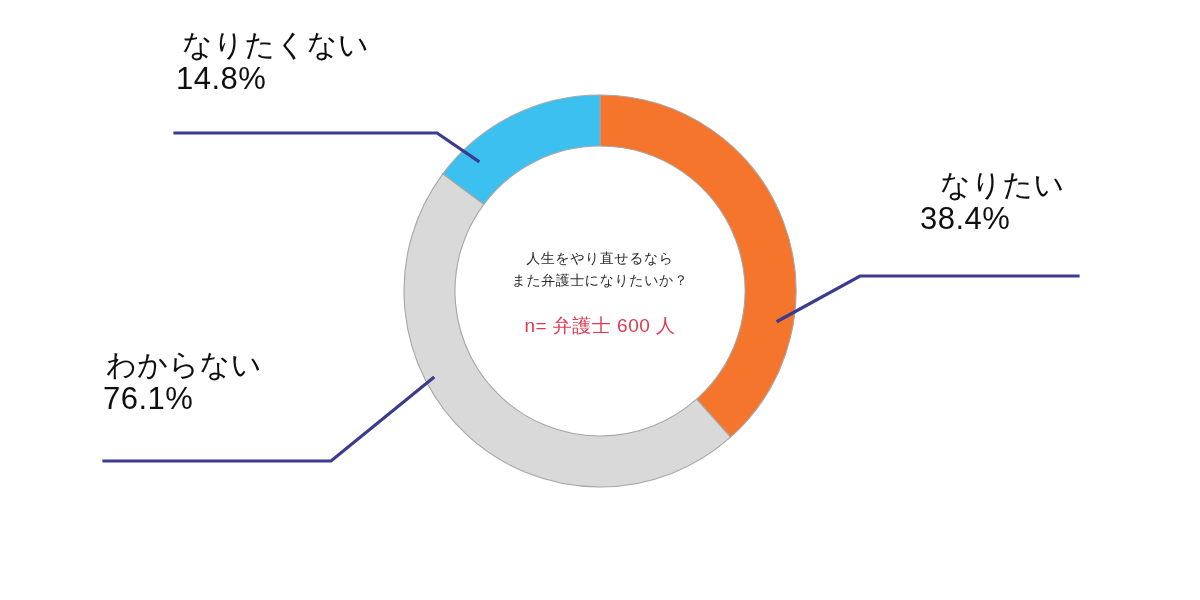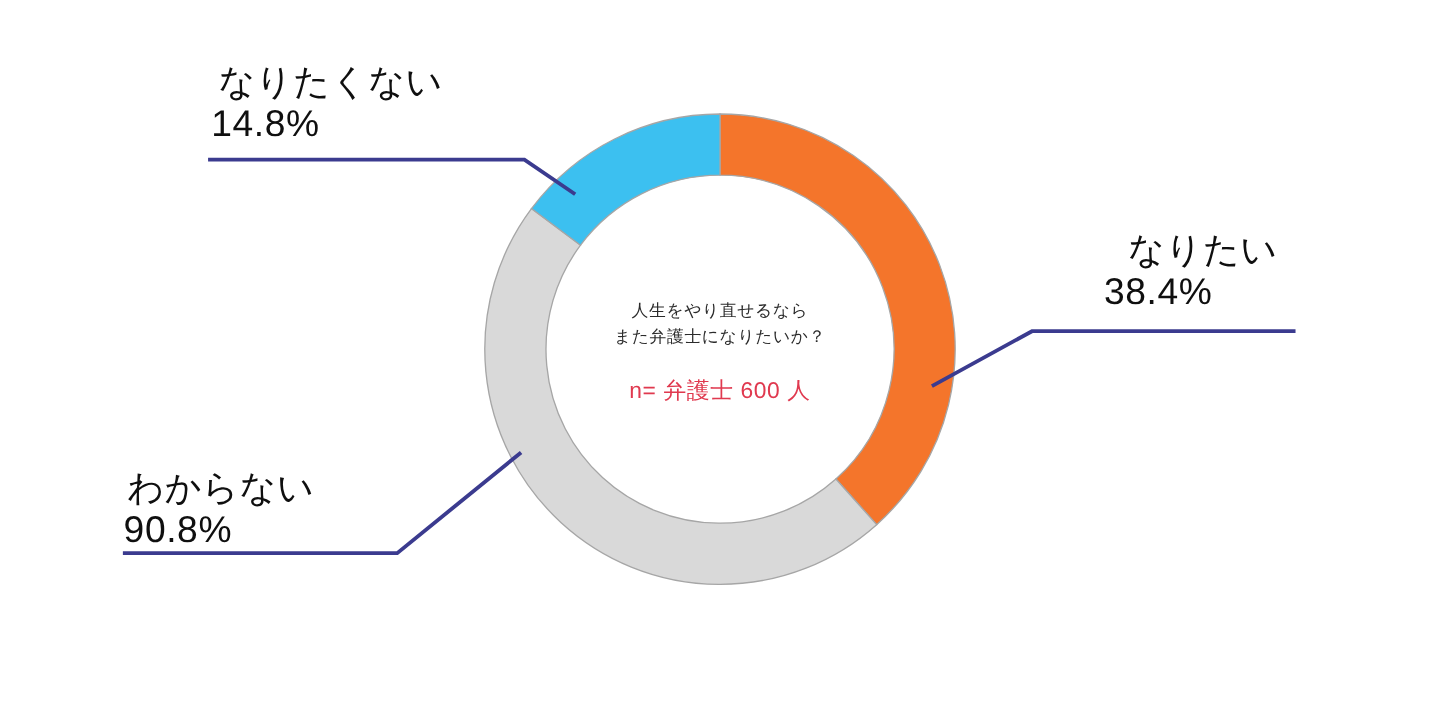--- a/index.html
+++ b/index.html
@@ -45,21 +45,20 @@
     margin-top: 22px;
     font-size: 19px;
     color: #e0394f;
     letter-spacing: 0.5px;
     white-space: nowrap;
   }
 
   
   .callout {
     position: absolute;
-    margin-top: 24px;
   }
   .callout .cat {
     font-size: 30px;
     color: #0f0f0f;
     line-height: 1.12;
     white-space: nowrap;
     letter-spacing: 0.5px;
   }
   .callout .pct {
     font-size: 31px;
@@ -79,21 +78,21 @@
   .callout-yes {           
     left: 862px;
     top: 168px;
     text-align: left;
   }
   .callout-yes .cat { padding-left: 78px; text-align: right; }
   .callout-yes .pct { padding-left: 58px; }
 
   .callout-unk {           
     left: 103px;
-    top: 367px;
+    top: 348px;
     text-align: left;
   }
   .callout-unk .cat { padding-left: 3px; }
 </style>
 </head>
 <body>
 
 <div id="stage">
 
   <svg class="chart-svg" viewBox="0 0 1200 600">
@@ -125,16 +124,16 @@
     <div class="pct">14.8%</div>
   </div>
 
   <div class="callout callout-yes">
     <div class="cat">なりたい</div>
     <div class="pct">38.4%</div>
   </div>
 
   <div class="callout callout-unk">
     <div class="cat">わからない</div>
-    <div class="pct">90.8%</div>
+    <div class="pct">76.1%</div>
   </div>
 
 </div>
 
 </body></html>

